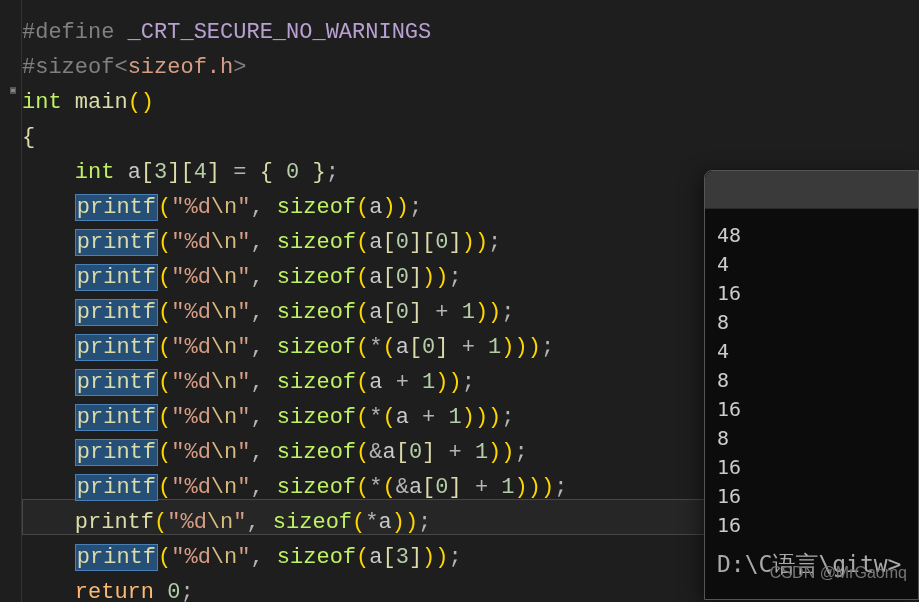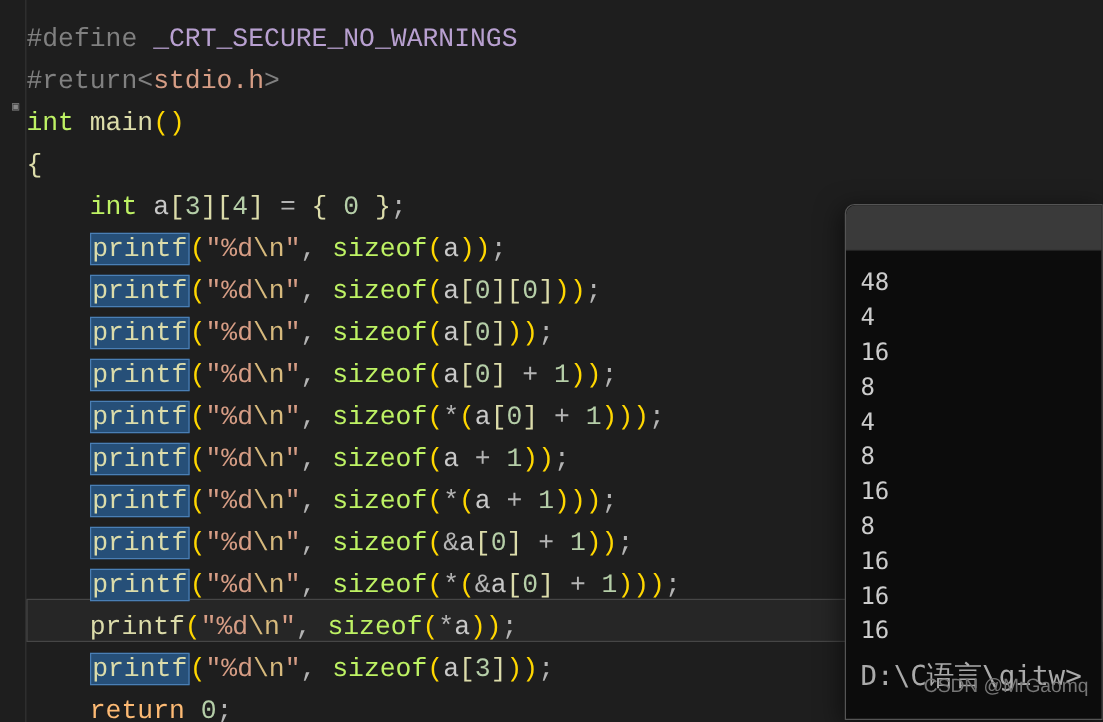--- a/index.html
+++ b/index.html
@@ -130,21 +130,21 @@
 <body>
 
 <div class="gutter">
   <div class="fold-marker">▣</div>
 </div>
 
 <div class="current-line"></div>
 
 <div class="editor">
   <div class="line"><span class="preprocessor">#define</span><span class="macro"> _CRT_SECURE_NO_WARNINGS</span></div>
-  <div class="line"><span class="preprocessor">#return</span><span class="angle">&lt;</span><span class="include-path">stdio.h</span><span class="angle">&gt;</span></div>
+  <div class="line"><span class="preprocessor">#sizeof</span><span class="angle">&lt;</span><span class="include-path">sizeof.h</span><span class="angle">&gt;</span></div>
   <div class="line"><span class="keyword-type">int</span><span class="func-name"> main</span><span class="paren">()</span></div>
   <div class="line"><span class="brace">{</span></div>
   <div class="line"><span class="default">    </span><span class="keyword-type">int</span><span class="default"> </span><span class="identifier">a</span><span class="bracket">[</span><span class="number">3</span><span class="bracket">][</span><span class="number">4</span><span class="bracket">]</span><span class="operator"> = </span><span class="brace">{ </span><span class="number">0</span><span class="brace"> }</span><span class="semicolon">;</span></div>
 
   <div class="line"><span class="default">    </span><span class="func-name highlight-printf">printf</span><span class="paren">(</span><span class="string">"%d</span><span class="escape">\n</span><span class="string">"</span><span class="comma">, </span><span class="sizeof">sizeof</span><span class="paren">(</span><span class="identifier">a</span><span class="paren">))</span><span class="semicolon">;</span></div>
 
   <div class="line"><span class="default">    </span><span class="func-name highlight-printf">printf</span><span class="paren">(</span><span class="string">"%d</span><span class="escape">\n</span><span class="string">"</span><span class="comma">, </span><span class="sizeof">sizeof</span><span class="paren">(</span><span class="identifier">a</span><span class="bracket">[</span><span class="number">0</span><span class="bracket">][</span><span class="number">0</span><span class="bracket">]</span><span class="paren">))</span><span class="semicolon">;</span></div>
 
   <div class="line"><span class="default">    </span><span class="func-name highlight-printf">printf</span><span class="paren">(</span><span class="string">"%d</span><span class="escape">\n</span><span class="string">"</span><span class="comma">, </span><span class="sizeof">sizeof</span><span class="paren">(</span><span class="identifier">a</span><span class="bracket">[</span><span class="number">0</span><span class="bracket">]</span><span class="paren">))</span><span class="semicolon">;</span></div>
 

